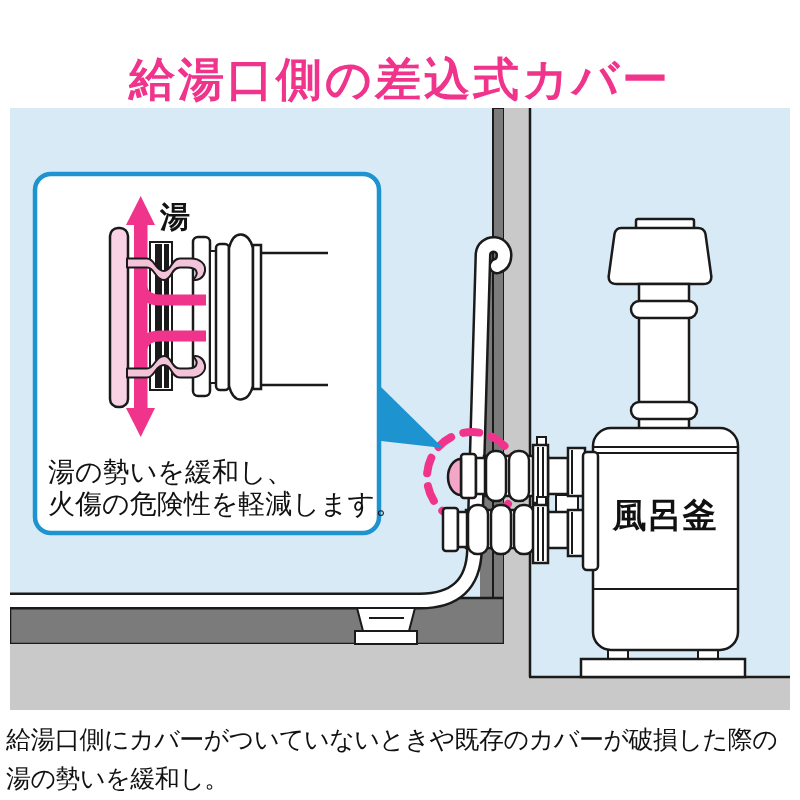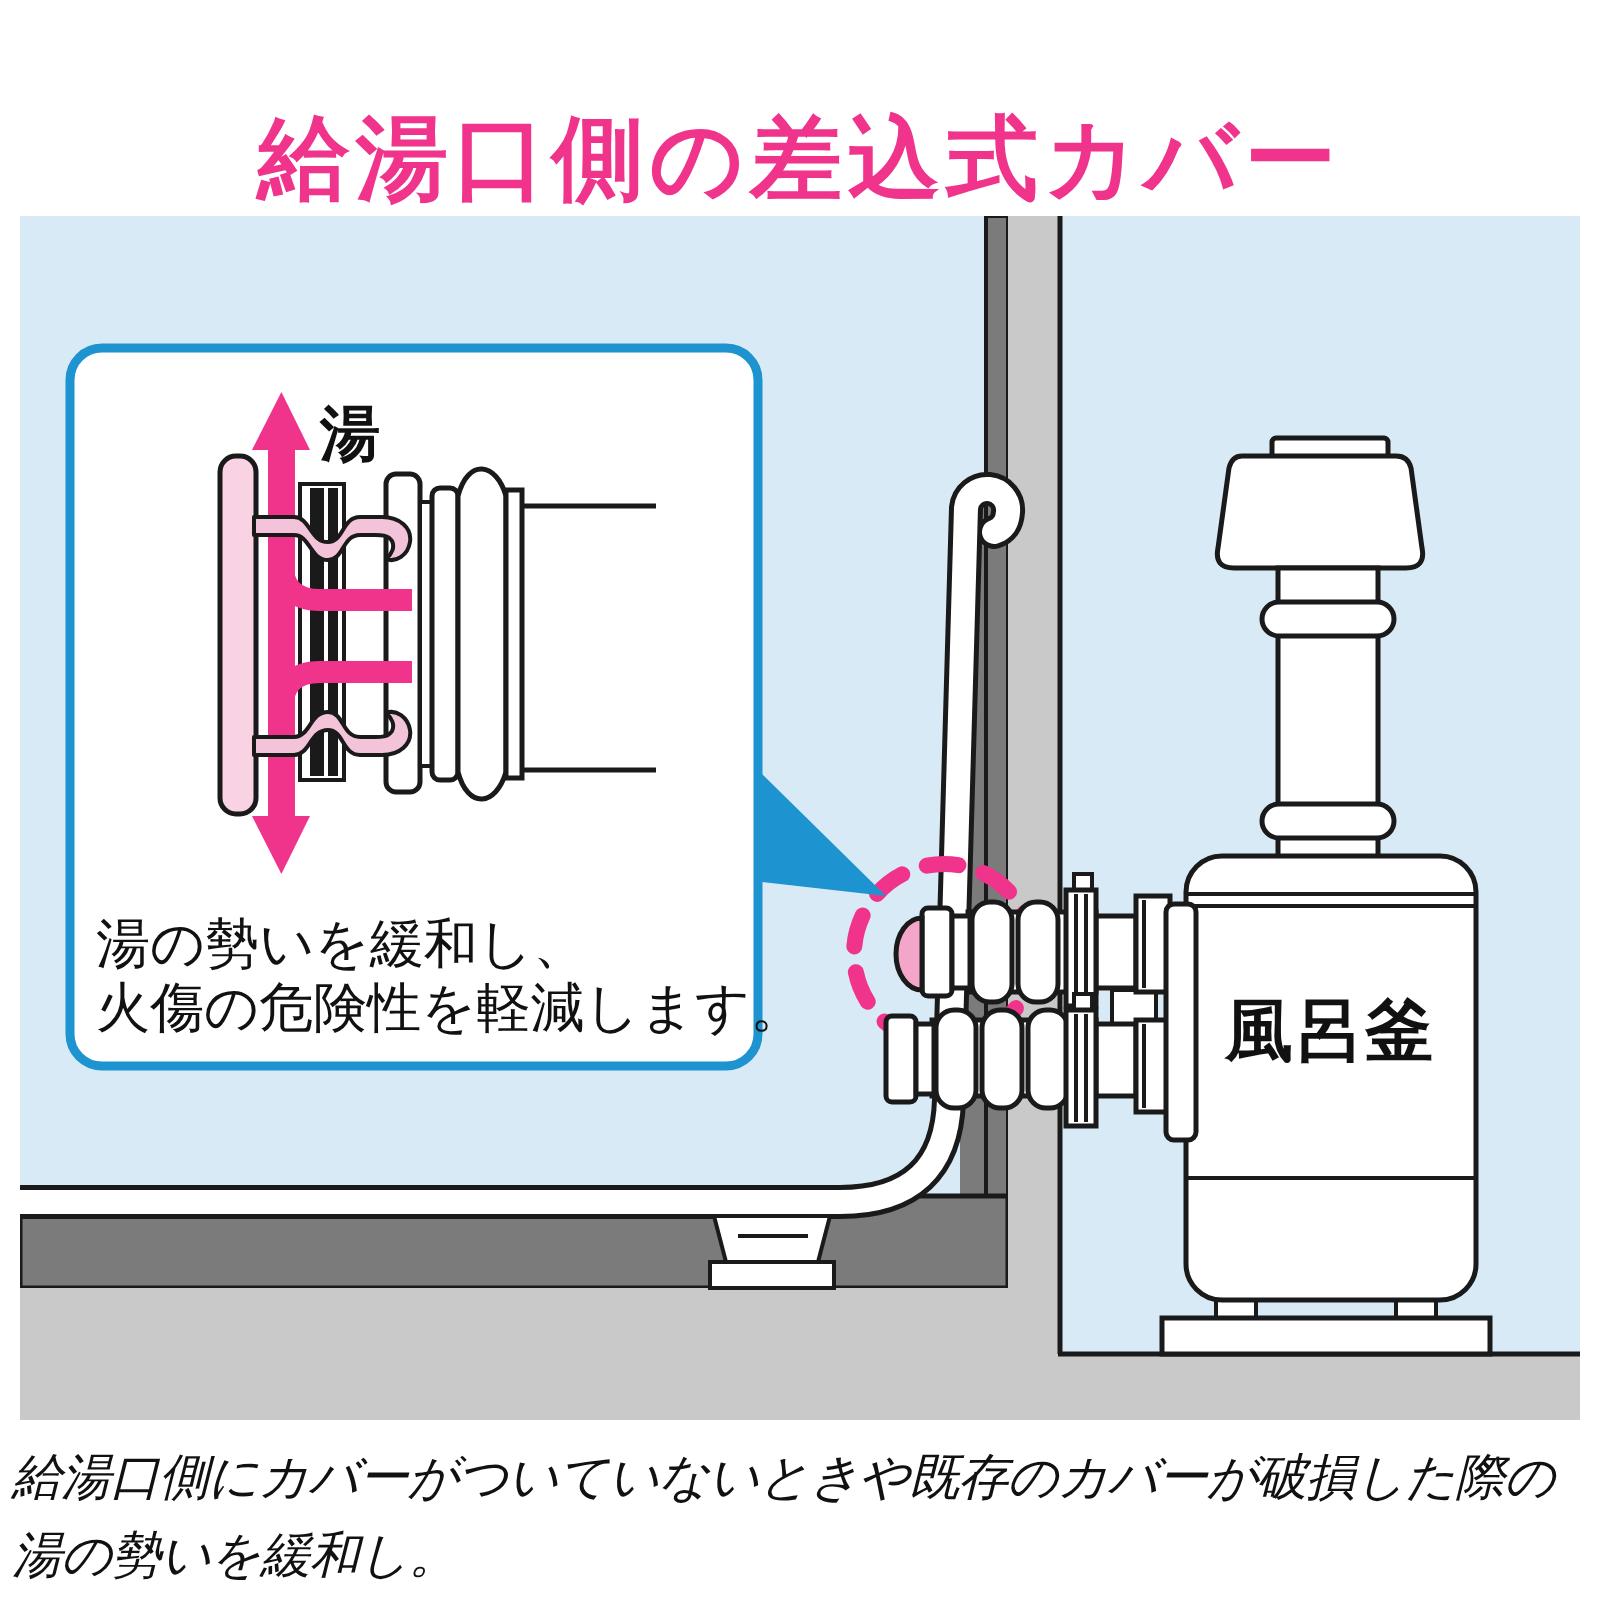--- a/index.html
+++ b/index.html
@@ -4,21 +4,21 @@
 <style>
   html,body{margin:0;padding:0;background:#ffffff;}
   body{width:800px;height:800px;position:relative;font-family:"Liberation Sans",sans-serif;}
   #stage{position:absolute;left:0;top:0;width:800px;height:800px;}
   .title{
     position:absolute;left:0;top:22px;width:800px;text-align:center;
     font-size:46px;font-weight:bold;letter-spacing:3px;color:#F0348C;line-height:1.1;margin-top:32px;
   }
   .footer{
     position:absolute;left:6px;top:720px;width:792px;
-    font-size:25px;color:#111;line-height:39px;letter-spacing:-0.5px;font-style:italic;
+    font-size:25px;color:#111;line-height:39px;letter-spacing:-0.5px;
   }
   svg text{font-family:"Liberation Sans",sans-serif;}
 </style>
 </head>
 <body>
 
 <svg id="stage" viewBox="0 0 800 800">
   <defs>
     <clipPath id="diag">
         <rect x="10" y="108" width="780" height="602"></rect>

